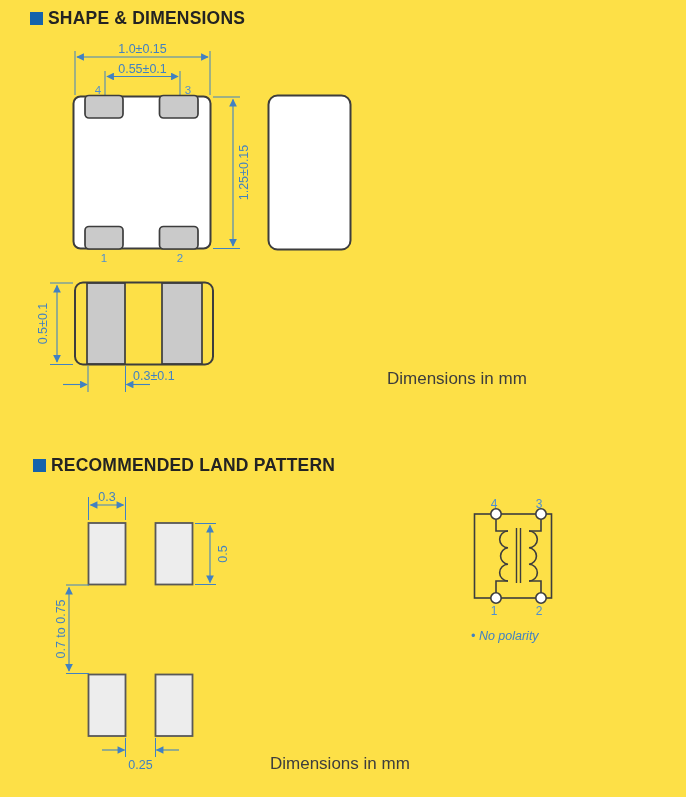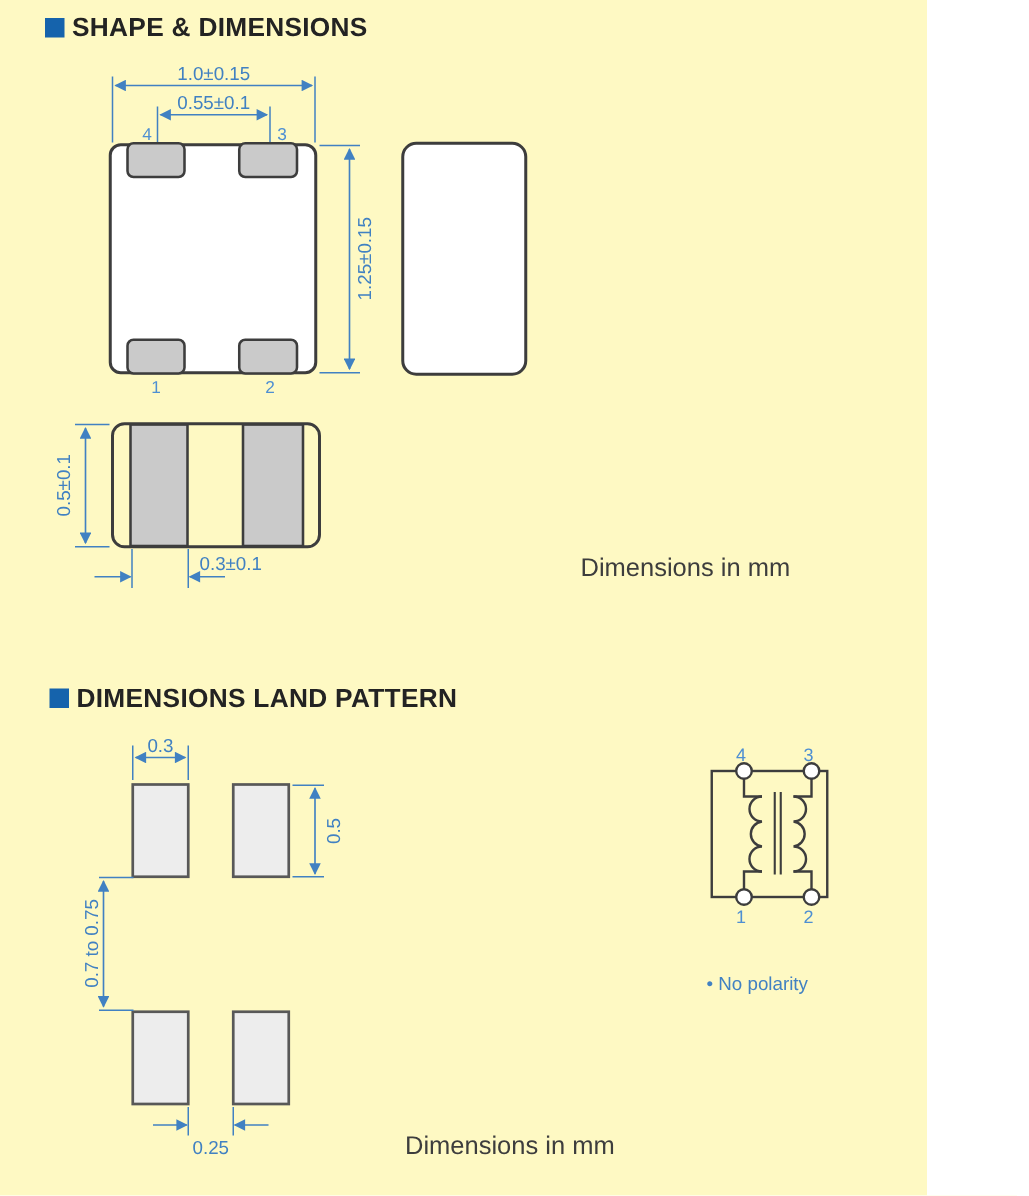--- a/index.html
+++ b/index.html
@@ -1,17 +1,17 @@
 <!DOCTYPE html>
 <html><head>
 <meta charset="utf-8">
 <style>
   html,body{margin:0;padding:0;background:#fff;}
   body{font-family:"Liberation Sans","DejaVu Sans",sans-serif;}
-  #page{position:relative;width:618px;height:797px;background:#fef9c3;overflow:hidden;}
+  #page{position:relative;width:686px;height:797px;background:#fde047;overflow:hidden;}
 
   .sec-header{position:absolute;display:flex;align-items:center;gap:5px;}
   .sec-header .sq{width:13px;height:13px;background:var(--accent-blue,#1563ac);flex:0 0 auto;}
   .sec-header .t{font-size:17.5px;font-weight:bold;color:#232323;letter-spacing:.2px;white-space:nowrap;}
 
   .units-note{position:absolute;font-size:17px;color:#3d3d3d;white-space:nowrap;}
 
   .note-blue{position:absolute;font-size:12.5px;color:var(--dimension-blue,#4181c2);white-space:nowrap;}
 
   svg{position:absolute;overflow:visible;}
@@ -96,21 +96,21 @@
       <line class="dl" x1="63" y1="384.5" x2="87" y2="384.5" marker-end="url(#arrA)"></line>
       <line class="dl" x1="150" y1="384.5" x2="126.5" y2="384.5" marker-end="url(#arrA)"></line>
       <text class="dim-text" x="133" y="380" text-anchor="start">0.3±0.1</text>
     </g>
   </svg>
 
   <div class="units-note" style="left:387px;top:369px;">Dimensions in mm</div>
 
   <div class="sec-header" style="left:33px;top:455px;">
     <span class="sq"></span>
-    <span class="t">DIMENSIONS LAND PATTERN</span>
+    <span class="t">RECOMMENDED LAND PATTERN</span>
   </div>
 
   <svg width="215" height="295" viewBox="45 485 215 295" style="left:45px;top:485px;">
     <defs>
       <marker id="arrB" viewBox="0 0 10 10" refX="9" refY="5" markerWidth="9" markerHeight="7" orient="auto-start-reverse">
         <path class="arrfill" d="M0 0 L10 5 L0 10 z"></path>
       </marker>
     </defs>
 
     <g>
@@ -164,18 +164,18 @@
     <circle class="ckt-term" cx="541" cy="514" r="5.2"></circle>
     <circle class="ckt-term" cx="496" cy="598" r="5.2"></circle>
     <circle class="ckt-term" cx="541" cy="598" r="5.2"></circle>
 
     <text class="ckt-pin" x="494" y="507.5" text-anchor="middle">4</text>
     <text class="ckt-pin" x="539" y="507.5" text-anchor="middle">3</text>
     <text class="ckt-pin" x="494" y="615" text-anchor="middle">1</text>
     <text class="ckt-pin" x="539" y="615" text-anchor="middle">2</text>
   </svg>
 
-  <div class="note-blue" style="left:471px;top:649px;">
+  <div class="note-blue" style="left:471px;top:629px;font-style:italic;">
     <span>•</span>
     <span>No polarity</span>
   </div>
 
 </div>
 
 </body></html>

